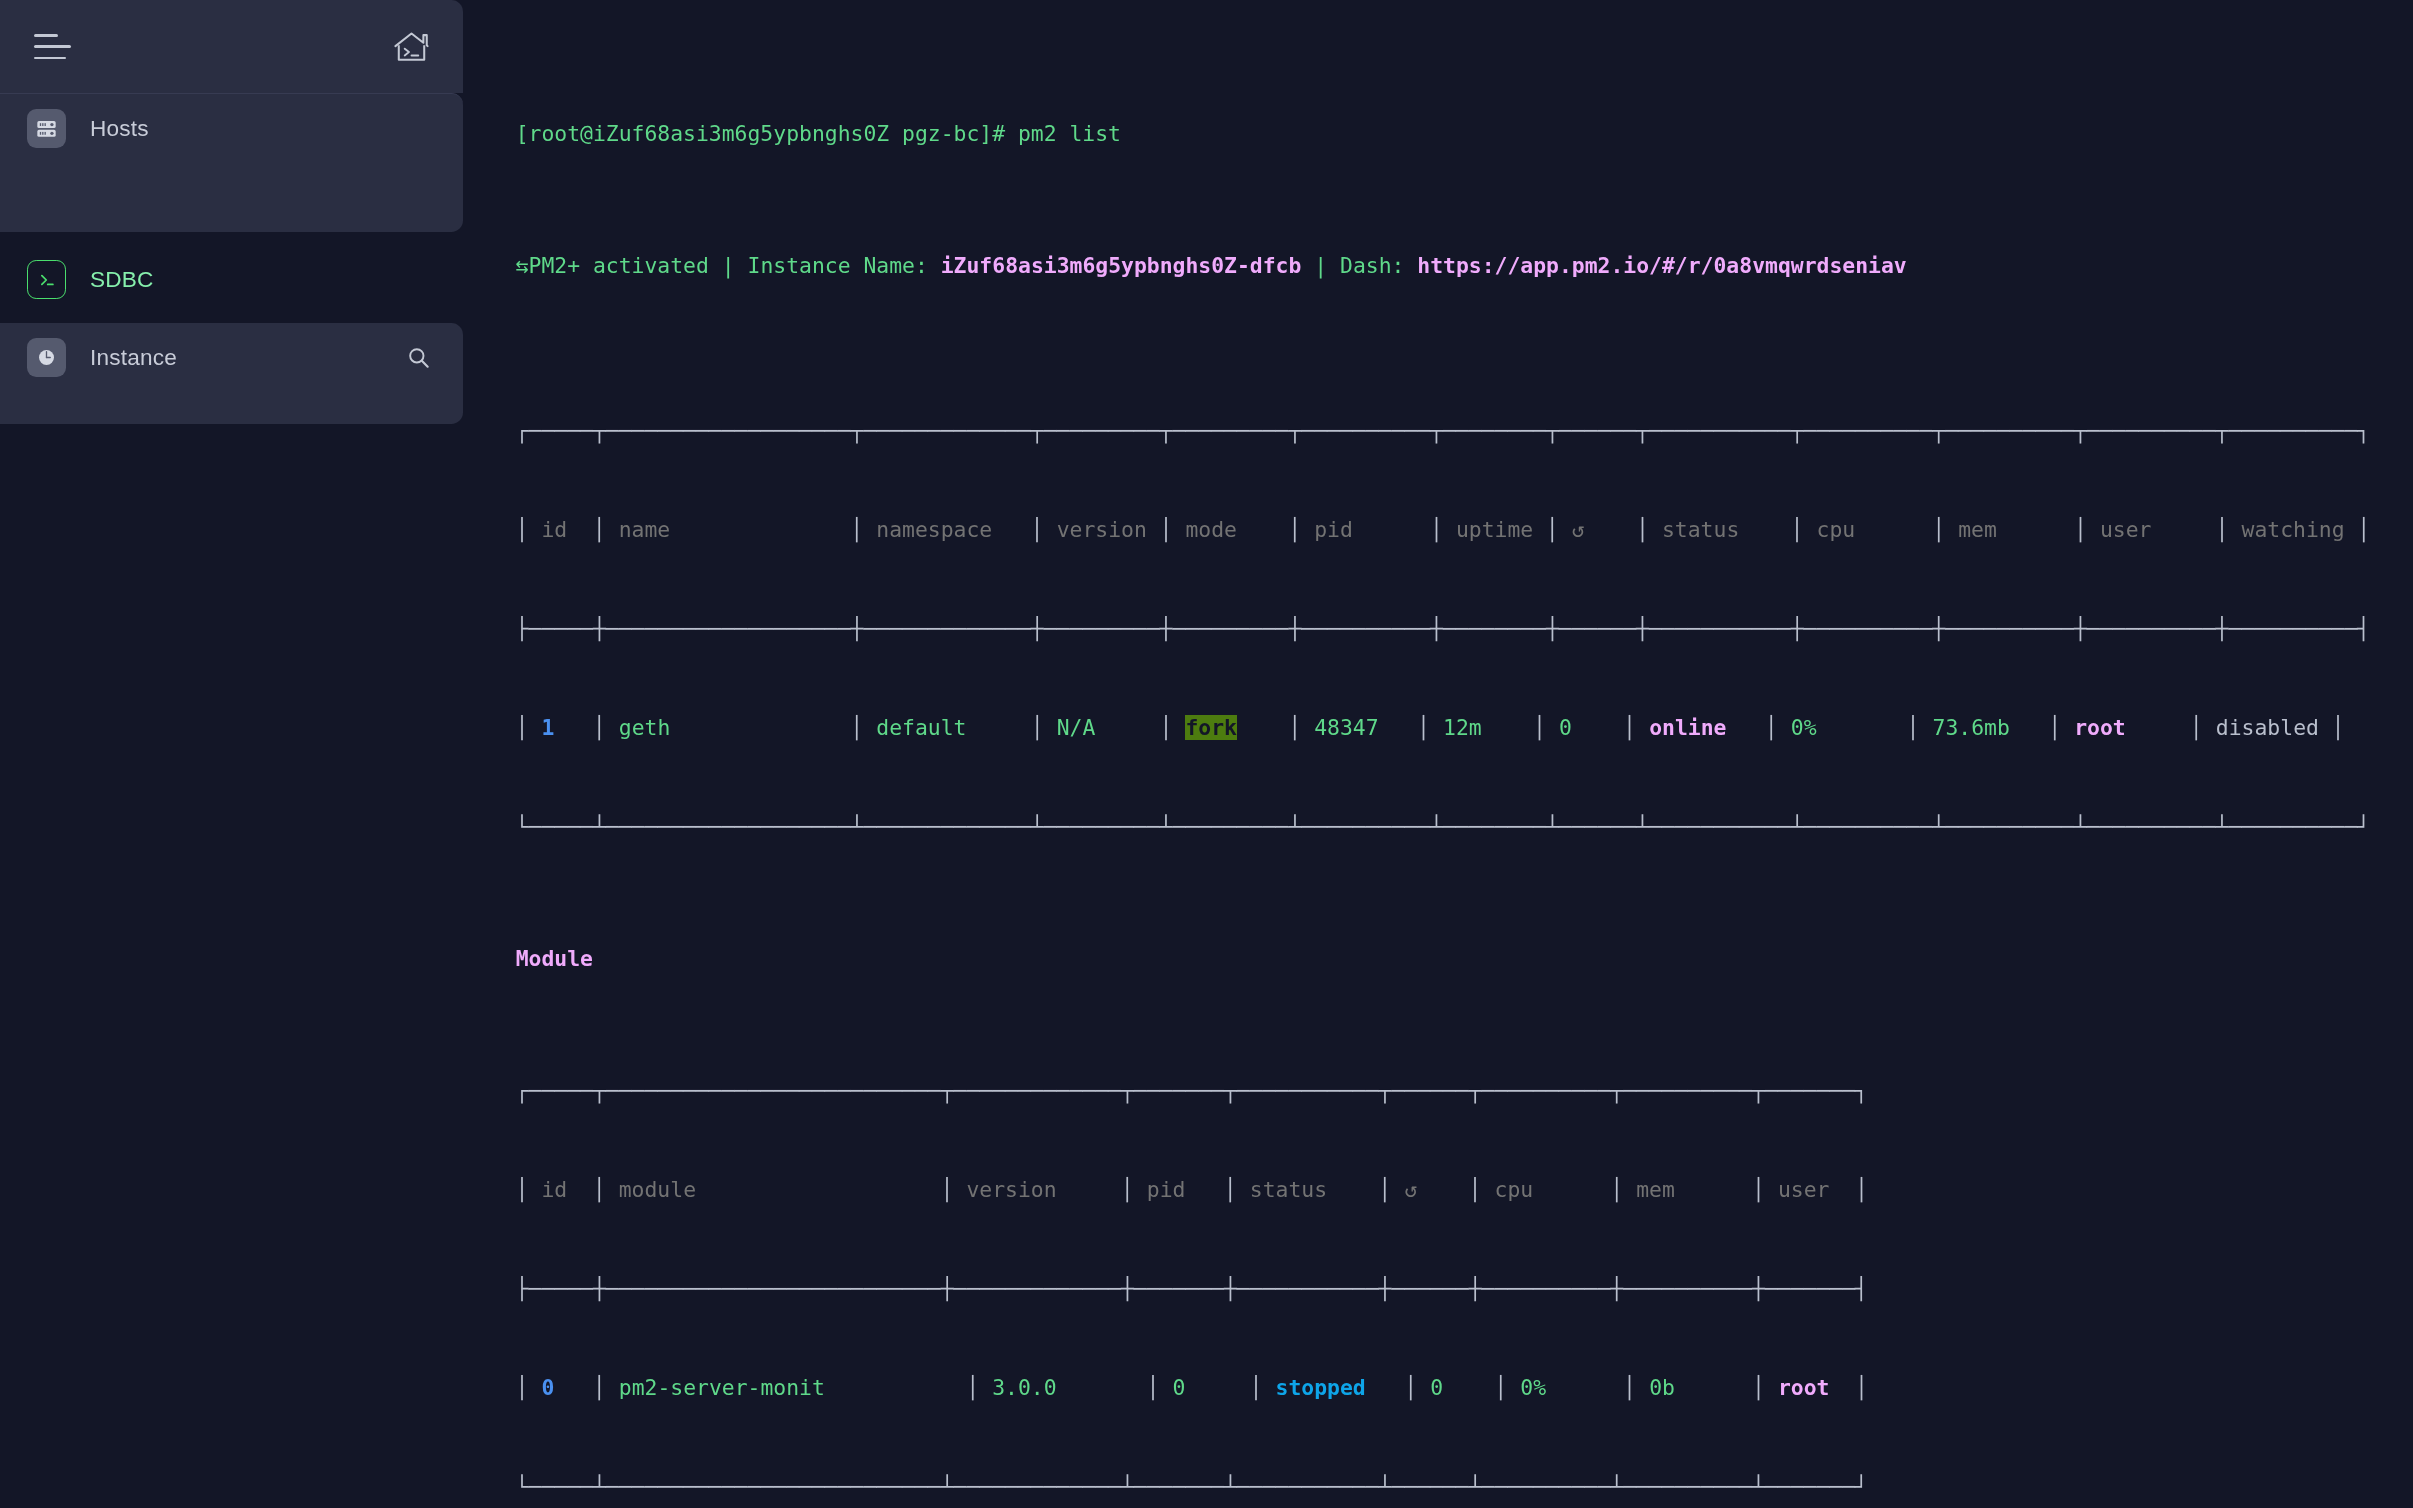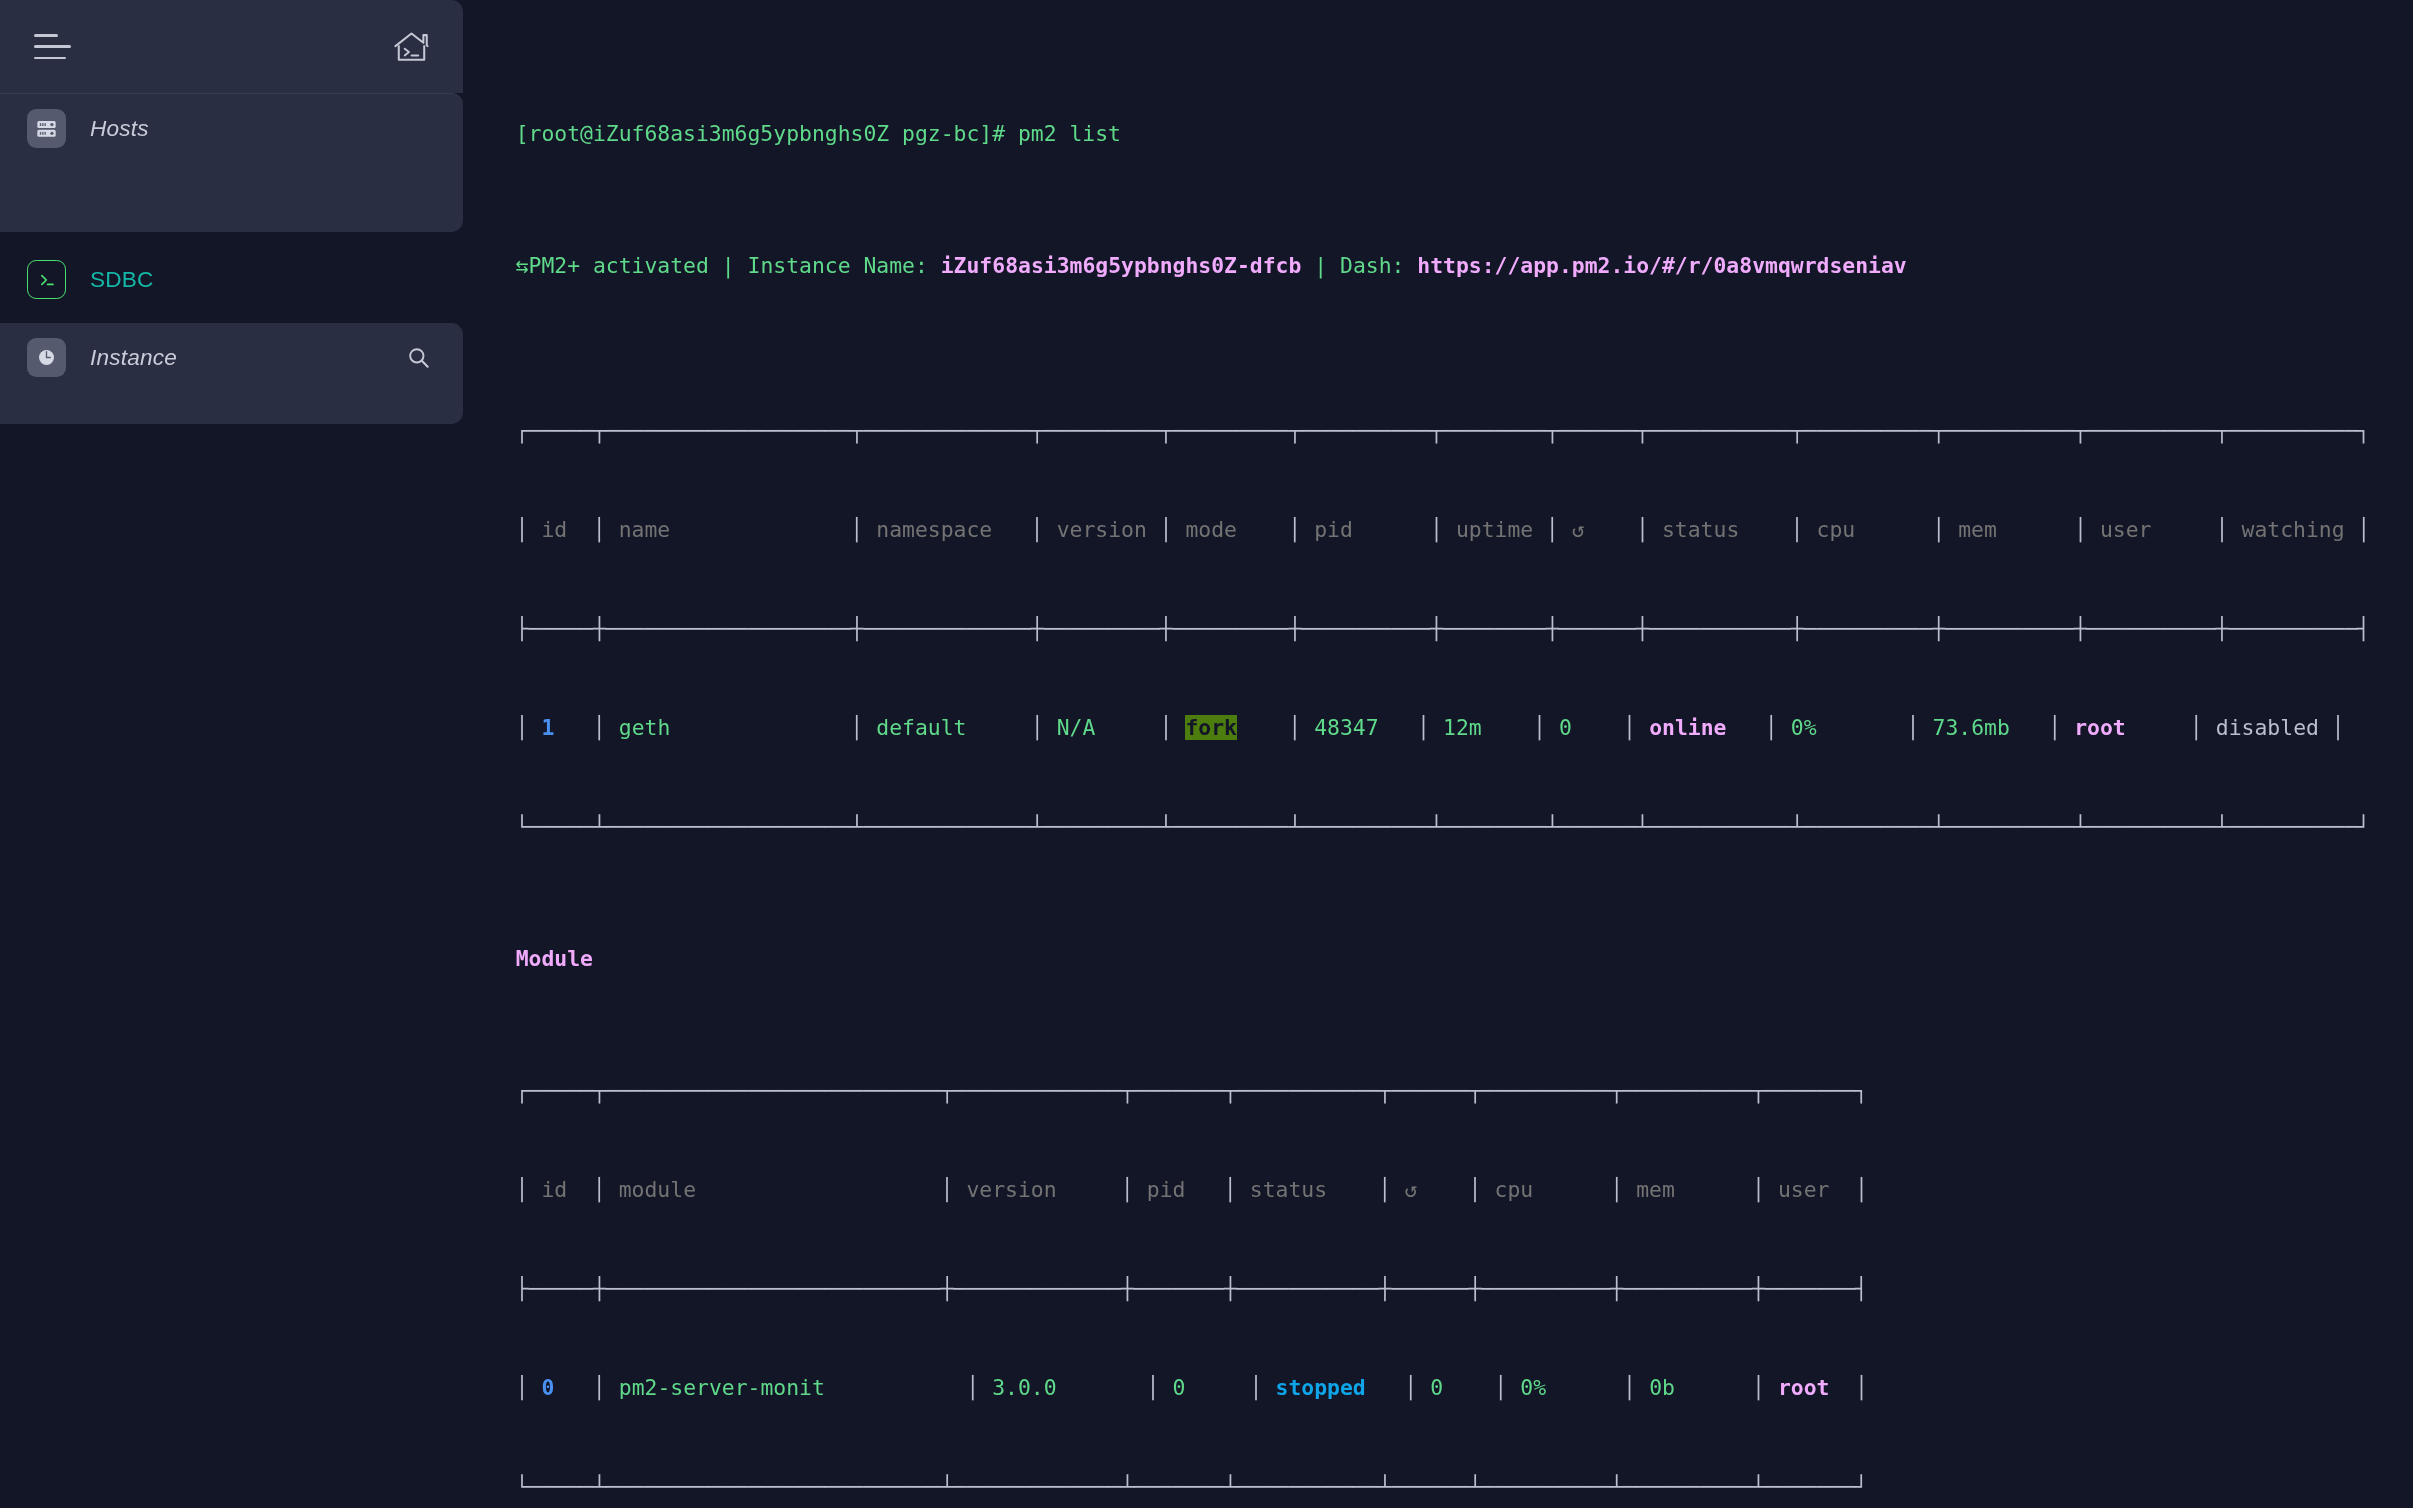--- a/index.html
+++ b/index.html
@@ -28,21 +28,20 @@
     background: #131627;
     position: relative;
     font-family: "Liberation Sans", sans-serif;
   }
   .sb-panel {
     position: absolute;
     left: 0;
     width: 463px;
     background: #2a2e42;
     border-radius: 0 11.7px 11.7px 0;
-    font-style: italic;
   }
   .sb-topbar {
     top: 0;
     height: 93px;
     border-radius: 0 11.7px 0 0;
     display: flex;
     align-items: center;
     justify-content: space-between;
     padding: 0 32px 0 34px;
     box-sizing: border-box;
@@ -126,21 +125,21 @@
     border: 1.7px solid #4ade6d;
     box-sizing: border-box;
     display: flex;
     align-items: center;
     justify-content: center;
     flex: 0 0 auto;
   }
   .sb-active-row .label {
     margin-left: 24px;
     font-size: 22.6px;
-    color: #14b8a6;
+    color: #86efac;
     letter-spacing: 0.2px;
     text-align: center;
   }
   .search-icon { margin-left: auto; width: 25px; height: 25px; cursor: pointer; }
 
   
   .terminal {
     flex: 1;
     height: 1508px;
     background: #131627;

